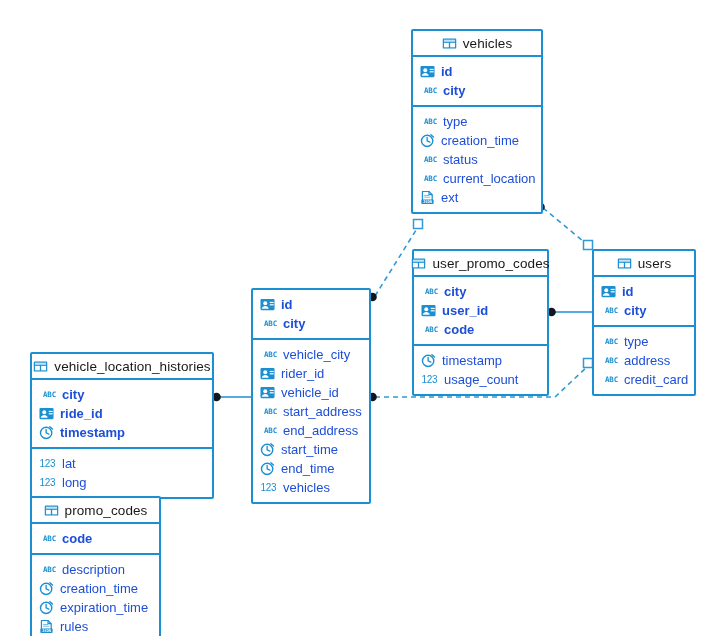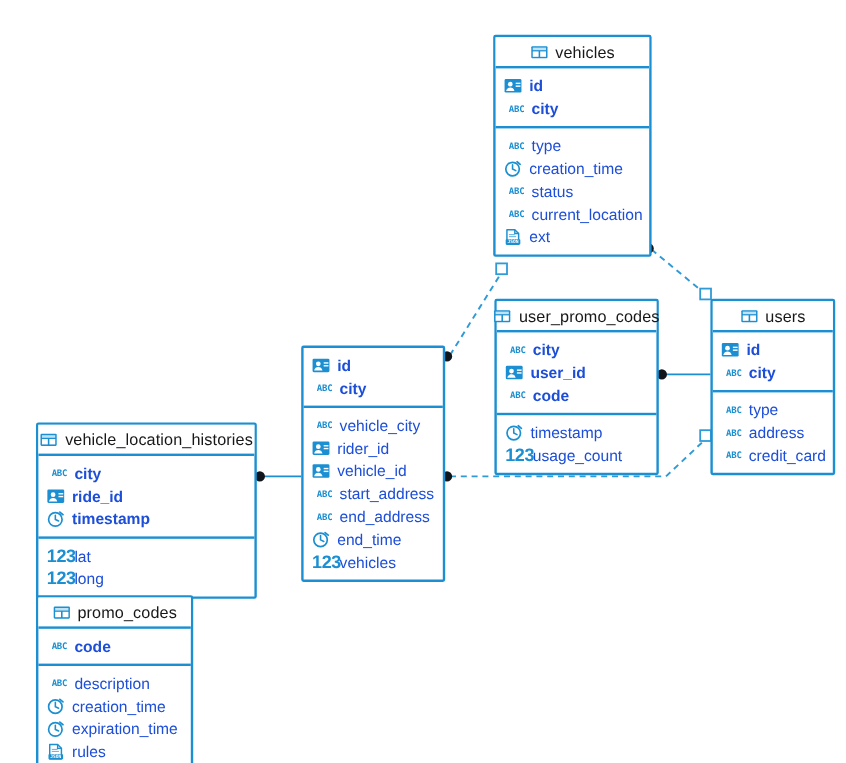--- a/index.html
+++ b/index.html
@@ -65,21 +65,21 @@
     width:17px;flex:0 0 17px;
     font-size:7.5px;font-weight:bold;
     color:#1b8fd1;
     font-family:"DejaVu Sans Mono", monospace;
     letter-spacing:-0.2px;
     line-height:15px;
     text-align:right;
   }
   .ico-123{
     width:17px;flex:0 0 17px;
-    font-size:15px;font-weight:bold;
+    font-size:10px;font-weight:normal;
     color:#1b8fd1;
     font-family:"Liberation Sans", sans-serif;
     letter-spacing:-0.3px;
     line-height:15px;
     text-align:center;
   }
 </style>
 </head>
 <body>
 
@@ -337,20 +337,30 @@
           <span class="fname">end_address</span>
         </div>
         <div class="fld">
           <span class="ico">
             <svg viewBox="0 0 16 16">
               <circle cx="7.6" cy="8.4" r="6" fill="#ffffff" stroke="#1b8fd1" stroke-width="1.5"></circle>
               <path d="M7.6 4.6 L7.6 8.4 L10.5 9.8" stroke="#1b8fd1" stroke-width="1.4" fill="none" stroke-linecap="round"></path>
               <path d="M11.6 1.9 L14.4 4.2" stroke="#1b8fd1" stroke-width="1.5" stroke-linecap="round"></path>
             </svg>
           </span>
+          <span class="fname">start_time</span>
+        </div>
+        <div class="fld">
+          <span class="ico">
+            <svg viewBox="0 0 16 16">
+              <circle cx="7.6" cy="8.4" r="6" fill="#ffffff" stroke="#1b8fd1" stroke-width="1.5"></circle>
+              <path d="M7.6 4.6 L7.6 8.4 L10.5 9.8" stroke="#1b8fd1" stroke-width="1.4" fill="none" stroke-linecap="round"></path>
+              <path d="M11.6 1.9 L14.4 4.2" stroke="#1b8fd1" stroke-width="1.5" stroke-linecap="round"></path>
+            </svg>
+          </span>
           <span class="fname">end_time</span>
         </div>
         <div class="fld">
           <span class="ico ico-123">123</span>
           <span class="fname">vehicles</span>
         </div>
       </div>
     </div>
     <div class="entity" style="left: 30px; top: 352px; width: 184px;">
       <div class="ent-title">

